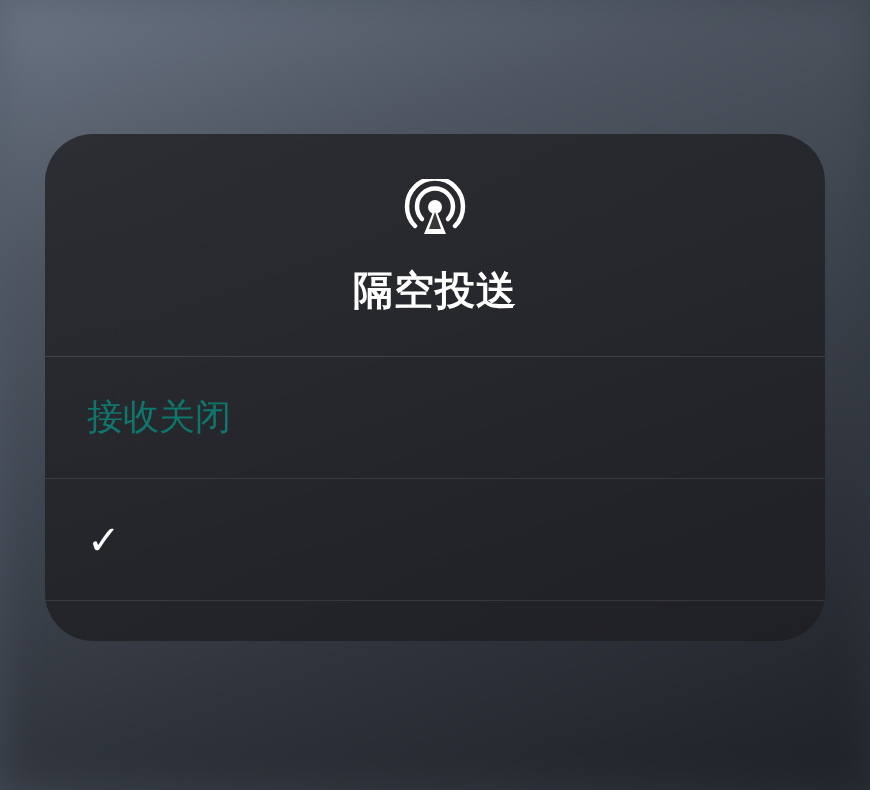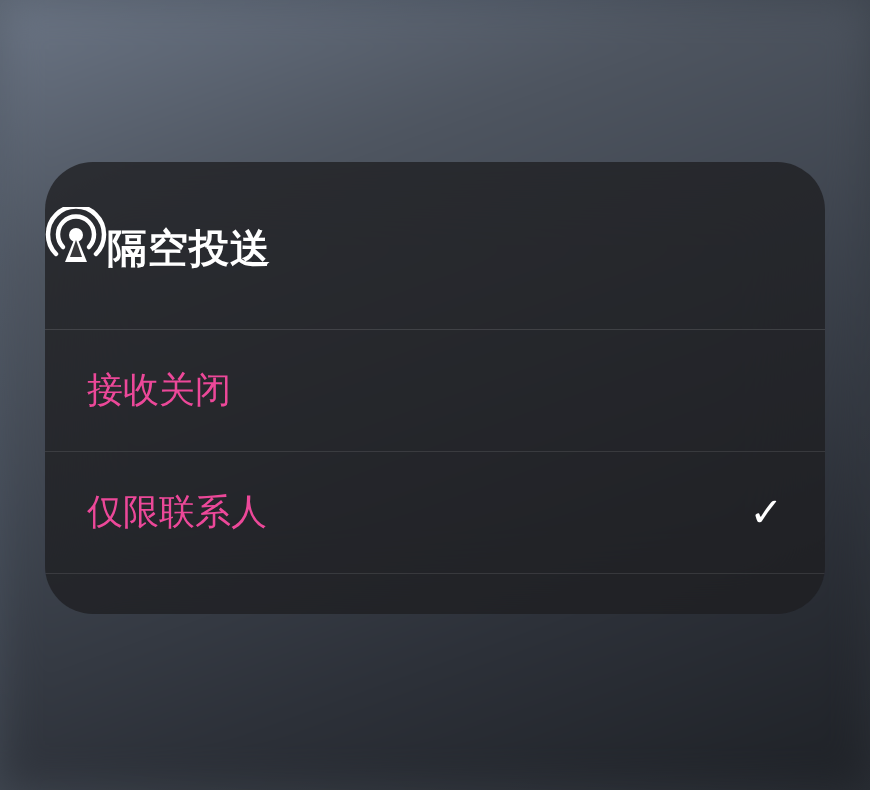--- a/index.html
+++ b/index.html
@@ -32,21 +32,21 @@
       width: 780px;
       background: rgba(30, 30, 32, 0.75);
       backdrop-filter: blur(40px);
       border-radius: 48px;
       overflow: hidden;
       margin-top: -15px;
     }
     
     .panel-header {
       display: flex;
-      flex-direction: row;
+      flex-direction: column;
       align-items: center;
       padding: 45px 0 38px;
       border-bottom: 1px solid rgba(255, 255, 255, 0.12);
     }
     
     .airdrop-icon {
       width: 62px;
       height: 62px;
       margin-bottom: 22px;
       display: flex;
@@ -69,21 +69,21 @@
       height: 122px;
       border-bottom: 1px solid rgba(255, 255, 255, 0.1);
       cursor: pointer;
     }
     
     .option-row:last-child {
       border-bottom: none;
     }
     
     .option-label {
-      color: #ec4899;
+      color: #0f766e;
       font-size: 36px;
       font-weight: 400;
     }
     
     .checkmark {
       color: #ffffff;
       font-size: 40px;
       font-weight: 400;
     }
     
@@ -108,19 +108,18 @@
       </svg>
     </div>
     <div class="panel-title">隔空投送</div>
   </div>
 
   <div class="option-row">
     <span class="option-label">接收关闭</span>
   </div>
 
   <div class="option-row">
-    <span class="option-label">仅限联系人</span>
     <span class="checkmark">✓</span>
   </div>
 
 
   <div class="panel-footer"></div>
 </div>
 
 </body></html>

